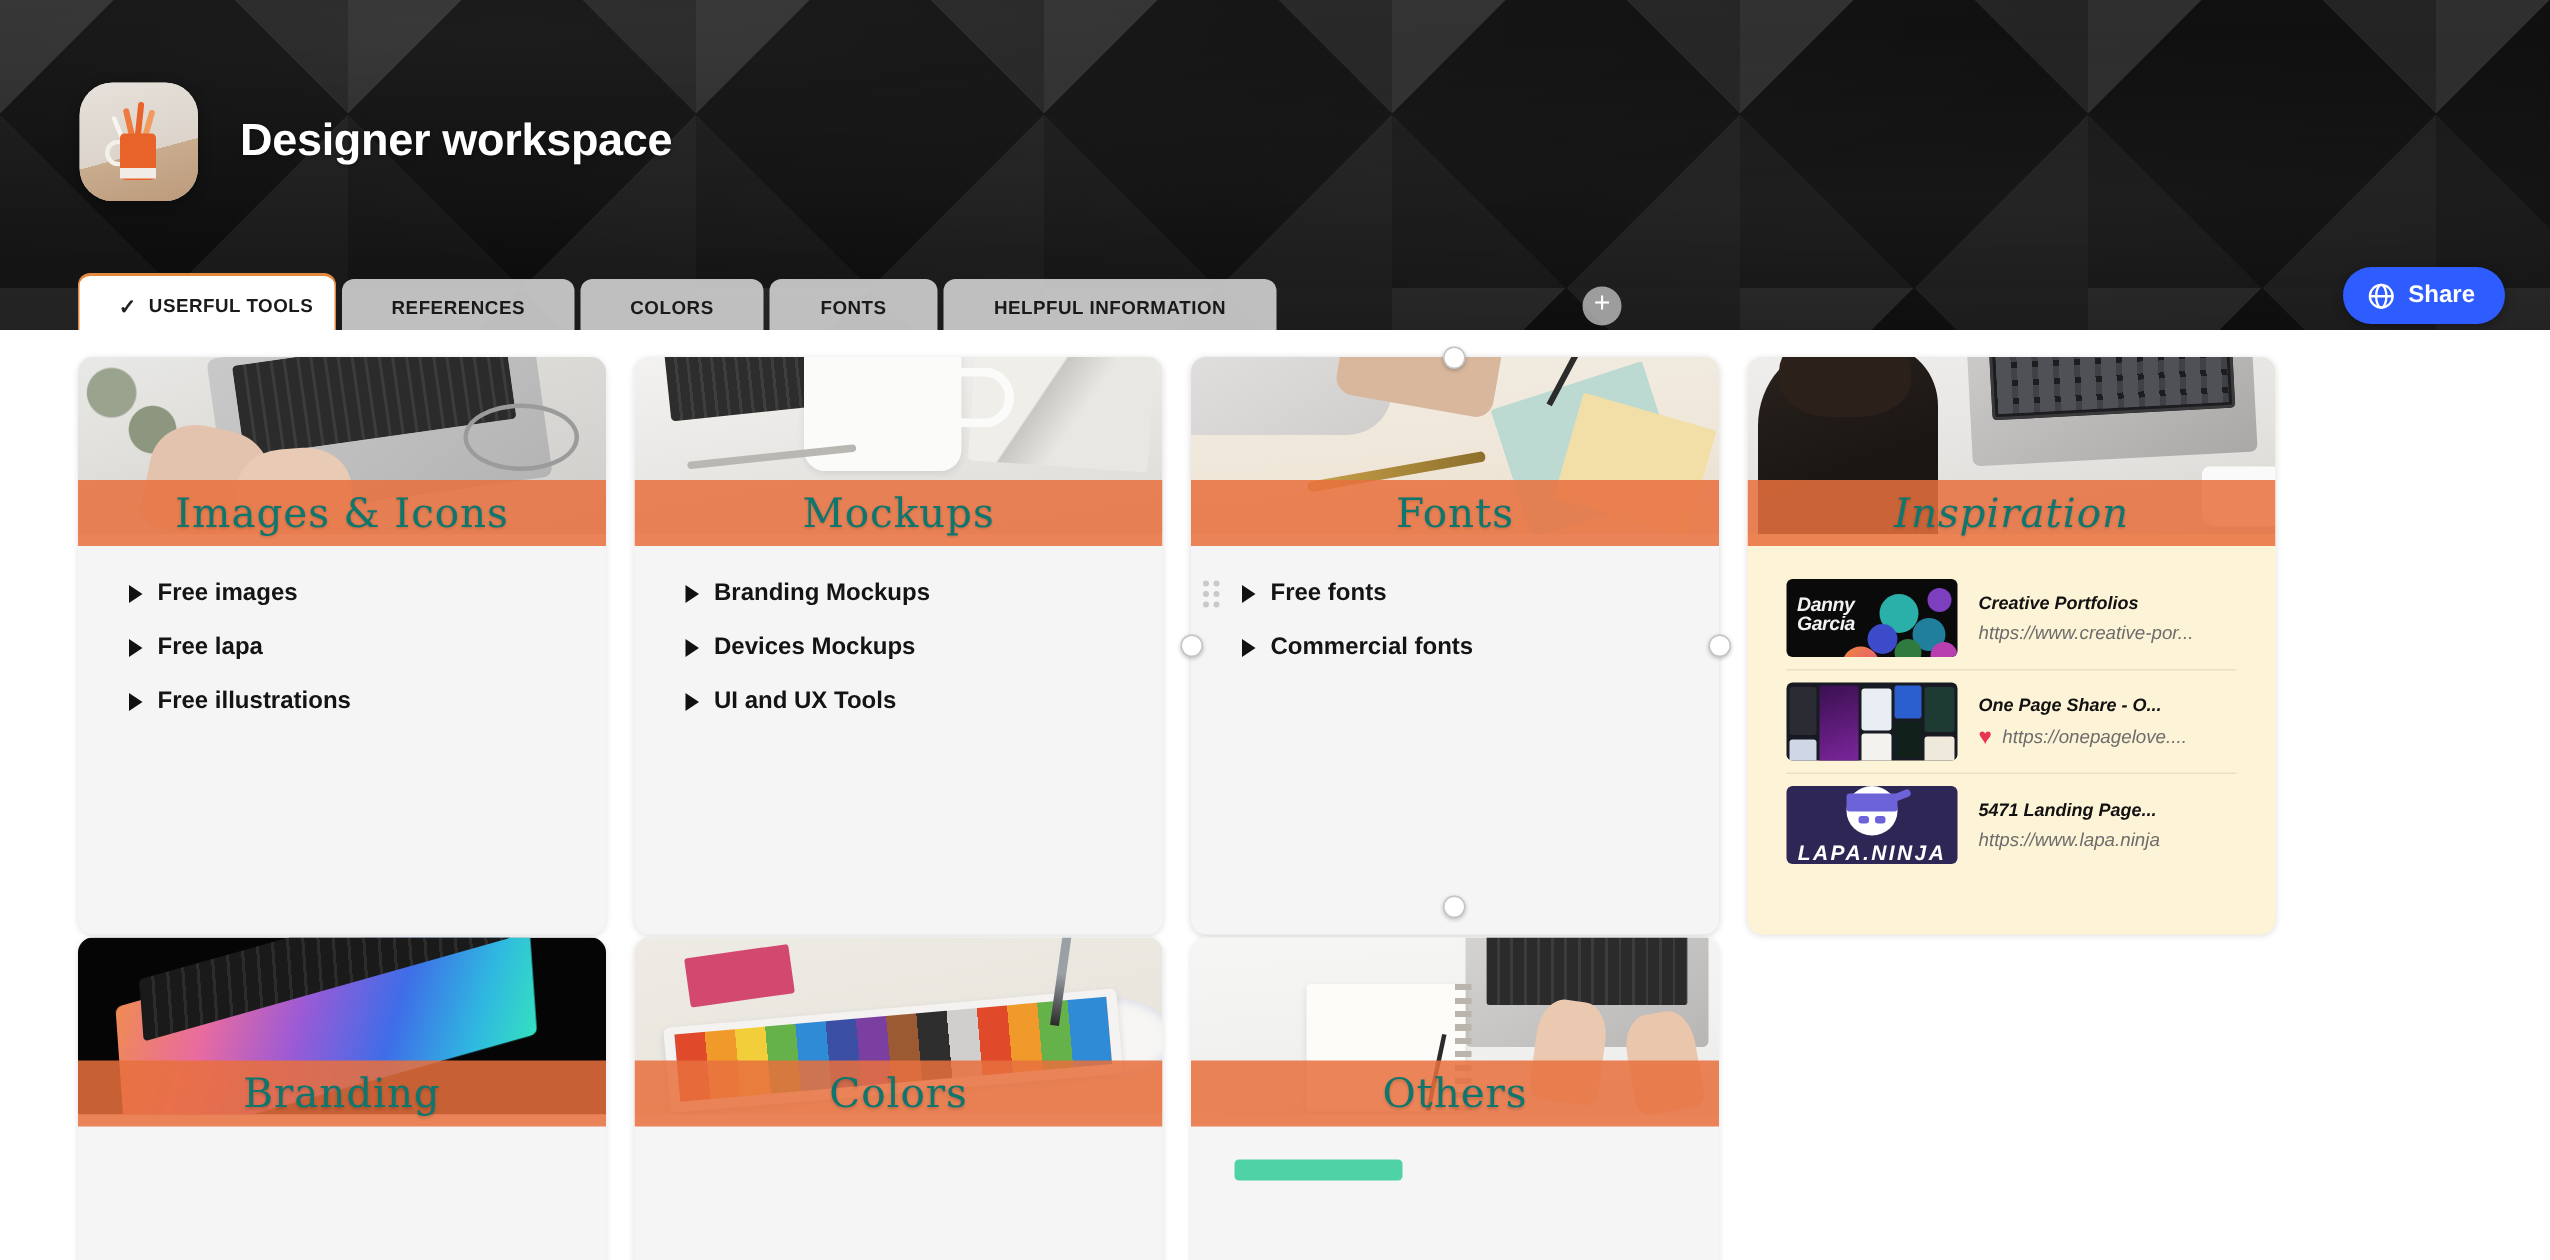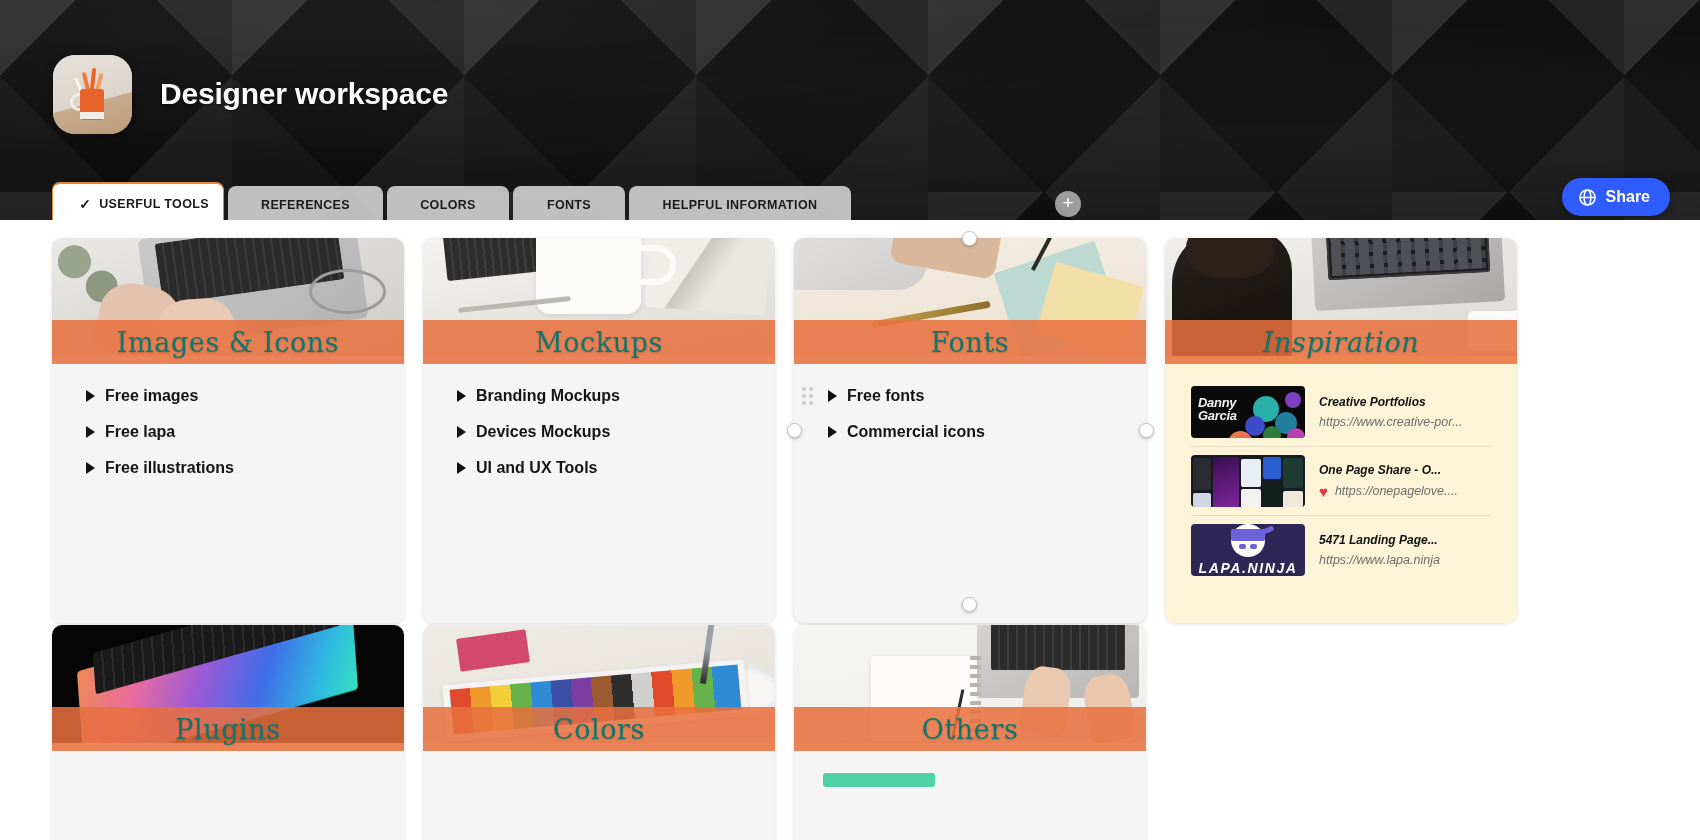--- a/index.html
+++ b/index.html
@@ -460,21 +460,21 @@
     <div class="card-banner">
       <span>Fonts</span>
     </div>
     <div class="card-body">
       <div class="card-item">
         <i class="tri"></i>
         <span>Free fonts</span>
       </div>
       <div class="card-item">
         <i class="tri"></i>
-        <span>Commercial icons</span>
+        <span>Commercial fonts</span>
       </div>
     </div>
   </div>
 
   <div class="handle" style="left:962px; top:11px;"></div>
   <div class="handle" style="left:787px; top:203px;"></div>
   <div class="handle" style="left:1139px; top:203px;"></div>
   <div class="handle" style="left:962px; top:377px;"></div>
   <div class="drag-dots" style="left:802px; top:167px;">
     <i></i>
@@ -567,21 +567,21 @@
   </div>
 
   <div class="card" style="left:52px; top:405px; width:352px; height:250px;">
     <div class="card-photo">
       <div class="ph ph-rainbow">
           <div class="slab"></div>
           <div class="kb"></div>
         </div>
     </div>
     <div class="card-banner">
-      <span>Plugins</span>
+      <span>Branding</span>
     </div>
     <div class="card-body"></div>
   </div>
 
   <div class="card" style="left:423px; top:405px; width:352px; height:250px;">
     <div class="card-photo">
       <div class="ph ph-paint">
         <div class="tag"></div>
           <div class="pal"></div>
         <div class="tray"></div>

